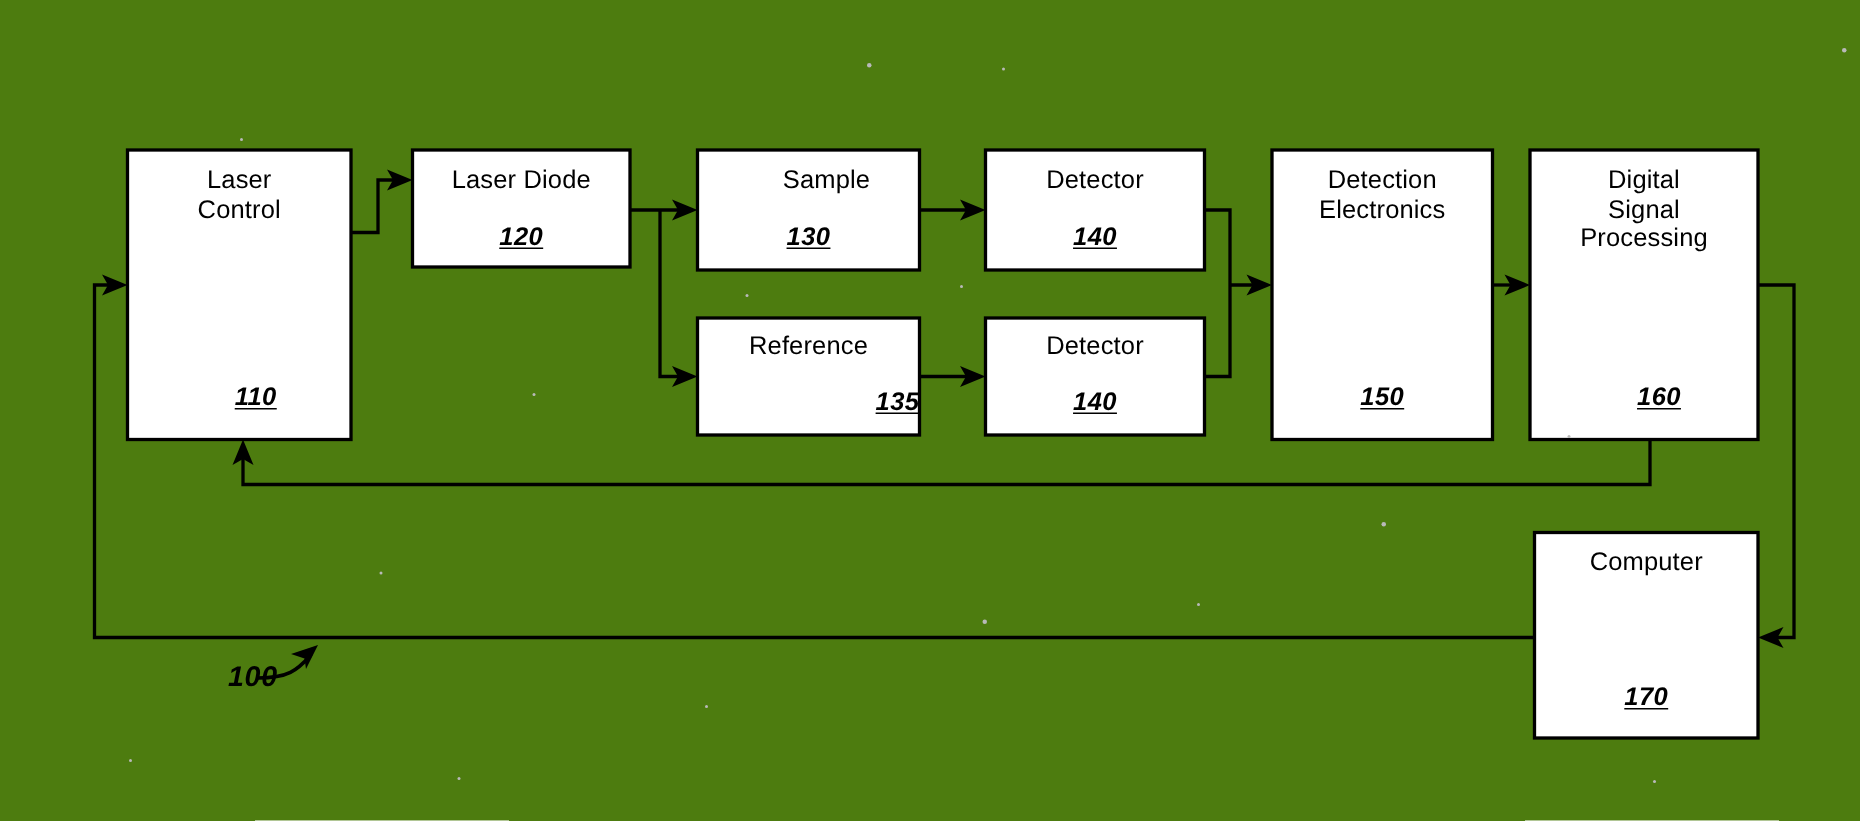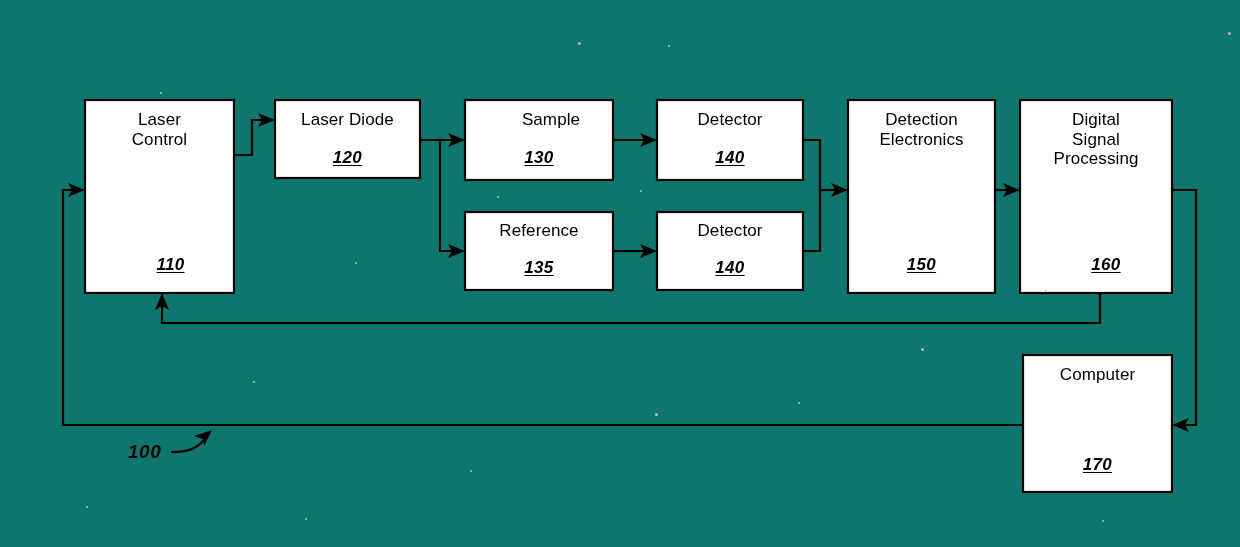--- a/index.html
+++ b/index.html
@@ -5,21 +5,21 @@
 <style>
   html, body {
     margin: 0;
     padding: 0;
     background: #ffffff;
   }
   #canvas {
     position: relative;
     width: 1240px;
     height: 547px;
-    background: #0f766e;
+    background: #4d7c0f;
     font-family: "Liberation Sans", sans-serif;
     overflow: hidden;
   }
   #figure-svg {
     position: absolute;
     left: 0;
     top: 0;
     width: 1240px;
     height: 547px;
   }
@@ -69,20 +69,21 @@
     pointer-events: none;
   }
   .fig-ref {
     position: absolute;
     color: #000000;
     font-size: 19px;
     font-style: italic;
     font-weight: 700;
     letter-spacing: 0.5px;
     pointer-events: none;
+    margin-left: 24px;
   }
   .speck {
     position: absolute;
     background: #b9b9b9;
     border-radius: 50%;
     pointer-events: none;
   }
 </style>
 </head>
 <body>
@@ -169,21 +170,21 @@
 Electronics</div>
   <div class="box-title" style="left:1020px; top:110px; width:152px;">Digital
 Signal
 Processing</div>
   <div class="box-title" style="left:1023px; top:365px; width:149px;text-align:center;">Computer</div>
 
   <div class="box-ref" style="left:85px;  top:255px; width:171px;text-decoration:underline;">110</div>
   <div class="box-ref" style="left:275px; top:148px; width:145px;">120</div>
   <div class="box-ref" style="left:465px; top:148px; width:148px;">130</div>
   <div class="box-ref" style="left:657px; top:148px; width:146px;">140</div>
-  <div class="box-ref" style="left:465px; top:258px; width:148px;">135</div>
+  <div class="box-ref" style="left:465px; top:258px; width:148px;text-align:right;">135</div>
   <div class="box-ref" style="left:657px; top:258px; width:146px;">140</div>
   <div class="box-ref" style="left:848px; top:255px; width:147px;">150</div>
   <div class="box-ref" style="left:1020px; top:255px; width:172px;">160</div>
   <div class="box-ref" style="left:1023px; top:455px; width:149px;">170</div>
 
   <div class="fig-ref" style="left:128px; top:441px;">100</div>
 
   <div class="speck" style="left:578px;  top:42px;  width:3px; height:3px;"></div>
   <div class="speck" style="left:668px;  top:45px;  width:2px; height:2px;"></div>
   <div class="speck" style="left:1228px; top:32px;  width:3px; height:3px;"></div>

